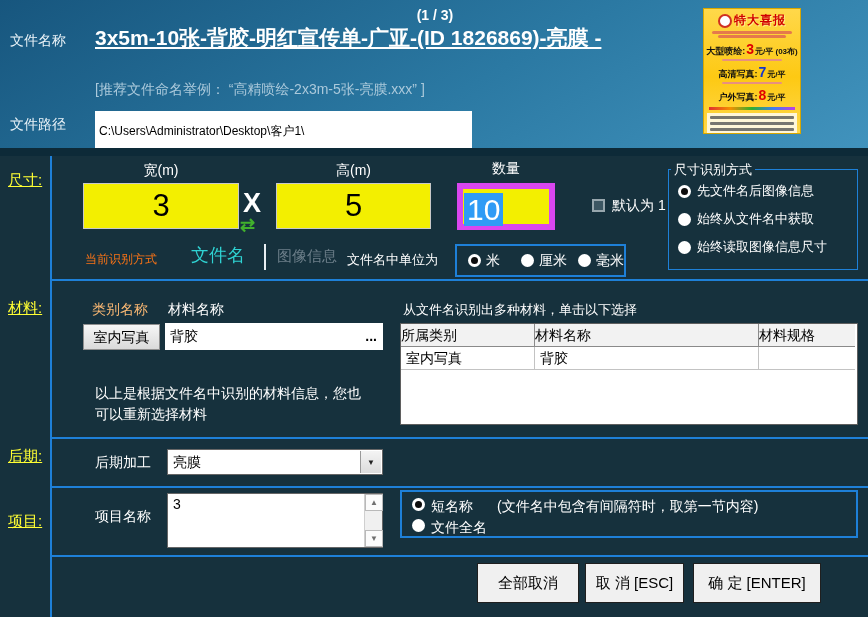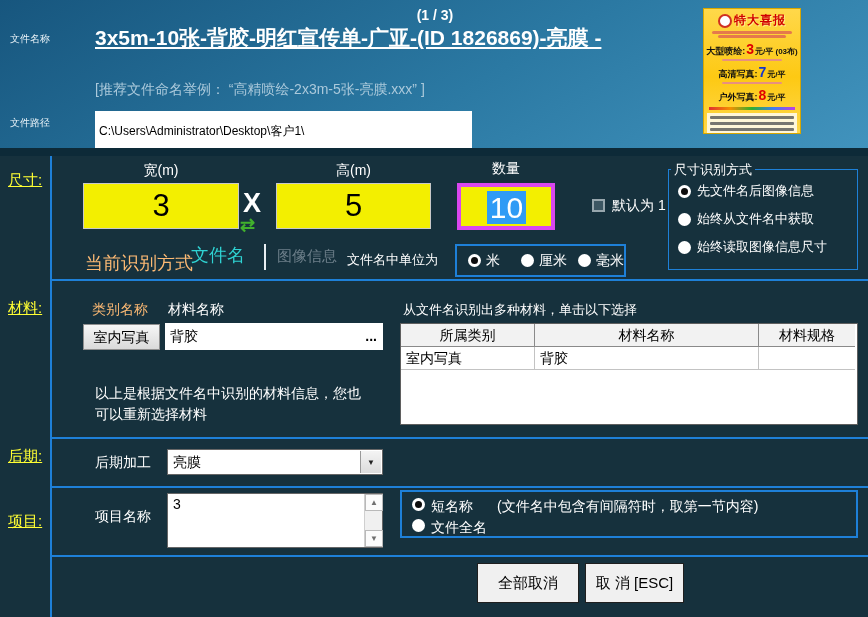--- a/index.html
+++ b/index.html
@@ -9,21 +9,21 @@
     background: #16313d;
     font-family: "Liberation Sans", sans-serif;
     color: #fff;
   }
   
   .header { position:absolute; left:0; top:0; width:868px; height:148px;
     background: linear-gradient(150deg, #17567e 0%, #2b79a3 55%, #4193bd 100%); }
   .top-band { position:absolute; left:0; top:148px; width:868px; height:8px; background:#0d2a38; }
   .counter { position:absolute; left:375px; top:7px; width:120px; text-align:center;
     font-size:14px; font-weight:bold; color:#fff; }
-  .hdr-label { position:absolute; font-size:10px; color:#eaf3f8;text-align:center; }
+  .hdr-label { position:absolute; font-size:14px; color:#eaf3f8;text-align:center; }
   .fn-label { left:10px; top:32px; }
   .fp-label { left:10px; top:116px; }
   .fn-line { position:absolute; left:95px; font-size:21px; font-weight:bold; color:#fff; white-space:nowrap; }
   .fn-line1 { top:24px;text-decoration:underline; } .fn-line2 { top:51px; }
   .naming-hint { position:absolute; left:95px; top:81px; font-size:14px; color:#abc9db; }
   .path-input { position:absolute; left:95px; top:111px; width:377px; height:40px;
     background:#fff; border:none; outline:none; font-size:12px; color:#000; padding:12px 4px;
     font-family:"Liberation Sans", sans-serif; }
   
   .ad { position:absolute; left:703px; top:8px; width:98px; height:126px;
@@ -53,39 +53,39 @@
   .sl-size { top:171px; } .sl-material { top:299px; } .sl-post { top:447px; } .sl-project { top:512px; }
   .wlabel { position:absolute; font-size:14px; color:#fff; text-align:center; }
   
   .w-label { left:83px; top:162px; width:156px; }
   .h-label { left:276px; top:162px; width:155px; }
   .q-label { left:457px; top:160px; width:98px; }
   .yellow-input { position:absolute; background:#f3ef00; border:1px solid #c9c9c9;
     color:#000; font-size:31px; text-align:center; line-height:44px; }
   .w-input { left:83px; top:183px; width:156px; height:46px; }
   .h-input { left:276px; top:183px; width:155px; height:46px; }
-  .qty-input { left:457px; top:183px; width:98px; height:47px; border:4px solid #d946ef;
-    text-align:center; line-height:41px; }
+  .qty-input { left:457px; top:183px; width:98px; height:47px; border:6px solid #d946ef;
+    text-align:left; line-height:41px; }
   .qty-sel { background:#2f9bf5; color:#fff; padding:0 3px; margin-left:1px; font-size:30px; }
   .x-symbol { position:absolute; left:243px; top:188px; font-size:27px; font-weight:bold; color:#fff; }
   .swap-icon { position:absolute; left:240px; top:214px; font-size:18px; font-weight:bold; color:#41b02c; }
   .checkbox { position:absolute; left:592px; top:199px; width:13px; height:13px;
     background:#3c5662; border:2px solid #97a6ad; }
   .default-label { position:absolute; left:612px; top:197px; font-size:14px; color:#fff; }
   .groupbox { position:absolute; left:668px; top:169px; width:190px; height:101px;
     border:1px solid #1e80d8; }
   .groupbox .legend { position:absolute; top:-9px; left:2px; background:#16313d;
     padding:0 3px; font-size:13px; color:#fff; white-space:nowrap; }
   .g-opt { position:absolute; left:9px; display:flex; align-items:center; gap:6px;
     font-size:13px; color:#fff; white-space:nowrap; }
   .g-opt1 { top:12px; } .g-opt2 { top:40px; } .g-opt3 { top:68px; }
   .radio { width:13px; height:13px; border-radius:50%; background:#fff; position:relative; flex:none; }
   .radio.checked::after { content:""; position:absolute; left:3px; top:3px; width:7px; height:7px;
     border-radius:50%; background:#0d0d0d; }
-  .cm-label { position:absolute; left:85px; top:251px; font-size:18px; color:#fdba74; }
+  .cm-label { position:absolute; left:85px; top:251px; font-size:12px; color:#f97316; }
   .method-filename { position:absolute; left:191px; top:243px; font-size:18px; color:#2fd3d3; }
   .method-sep { position:absolute; left:264px; top:244px; width:2px; height:26px; background:#e8eef2; }
   .method-image { position:absolute; left:277px; top:247px; font-size:15px; color:#6d7f8a; }
   .unit-prefix { position:absolute; left:347px; top:251px; font-size:13px; color:#fff; }
   .unit-box { position:absolute; left:455px; top:244px; width:171px; height:33px;
     border:2px solid #1e80d8; display:flex; align-items:center; padding-left:11px; font-size:14px; }
   .unit-item { display:flex; align-items:center; gap:5px; }
   .unit-item.u2 { margin-left:21px; } .unit-item.u3 { margin-left:11px; }
   
   .cat-label { position:absolute; left:92px; top:301px; font-size:14px; color:#fdba74; }
@@ -93,21 +93,21 @@
   .cat-button { position:absolute; left:83px; top:324px; width:77px; height:26px;
     background:linear-gradient(180deg,#f6f6f6,#dadada); border:1px solid #8f8f8f;
     color:#000; font-size:14px; text-align:center; line-height:24px; }
   .matname-input { position:absolute; left:165px; top:323px; width:218px; height:27px;
     background:#fff; color:#000; font-size:14px; line-height:26px; padding-left:5px; }
   .matname-dots { position:absolute; right:6px; top:0; font-weight:bold; color:#000; }
   .table-caption { position:absolute; left:403px; top:301px; font-size:13px; color:#fff; }
   .mat-table { position:absolute; left:400px; top:323px; width:458px; height:102px;
     background:#fff; border:1px solid #5f5f5f; color:#000; font-size:14px; }
   .mt-row { display:flex; }
-  .mt-row.head .cell { background:#f2f2f2; text-align:center; font-weight:normal;
+  .mt-row.head .cell { background:#f2f2f2; font-weight:normal;
     border-right:1px solid #8a8a8a; border-bottom:1px solid #8a8a8a; }
   .cell { height:23px; line-height:22px; overflow:hidden; }
   .c1 { width:134px; } .c2 { width:224px; } .c3 { width:96px; }
   .mt-row.body .cell { padding-left:5px; border-right:1px solid #c3c3c3; border-bottom:1px solid #c3c3c3; }
   .mt-row .cell:last-child { border-right:none; }
   .mat-note { position:absolute; left:95px; top:383px; font-size:14px; color:#fff; line-height:21px; }
   
   .pp-label { position:absolute; left:95px; top:454px; font-size:14px; color:#fff; }
   .combo { position:absolute; left:167px; top:449px; width:216px; height:26px;
     background:#fff; border:1px solid #666; color:#000; }
@@ -288,14 +288,15 @@
       <span class="no-hint">(文件名中包含有间隔符时，取第一节内容)</span>
     </div>
     <div class="no-row no-row2">
       <span class="radio"></span>
       <span>文件全名</span>
     </div>
   </div>
 
   <button class="btn btn-cancel">取 消  [ESC]</button>
   <button class="btn btn-cancel-all">全部取消</button>
+  <button class="btn btn-ok">确 定  [ENTER]</button>
 
 </div>
 
 </body></html>

